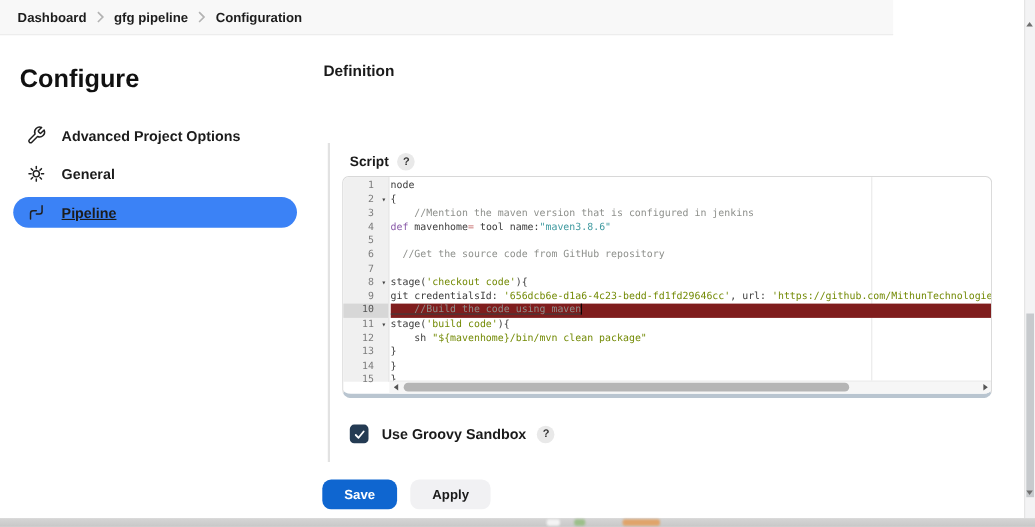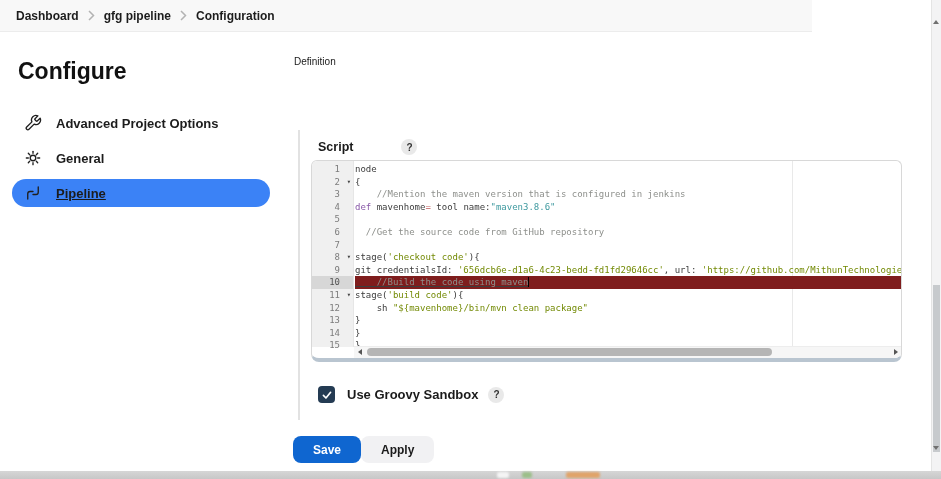--- a/index.html
+++ b/index.html
@@ -15,27 +15,27 @@
   
   .sidebar{position:absolute;left:0;top:32px;width:282px;}
   .sidebar h1{margin:26px 0 0 18px;font-size:23px;font-weight:800;color:#111;}
   .side-menu{margin-top:24px;}
   .side-item{display:flex;align-items:center;height:28px;margin:7px 12px;padding:0 12px;border-radius:14px;cursor:pointer;}
   .side-item.active{background:#3b82f6;text-decoration:underline;}
   .side-item .icn{width:18px;height:18px;margin-right:14px;display:flex;align-items:center;justify-content:center;}
   .side-item .lbl{font-size:13px;font-weight:600;color:#1c1c1c;}
   
   .main{position:absolute;left:293px;top:32px;width:609px;height:440px;}
-  .def-label{position:absolute;left:1px;top:24px;font-size:10px;font-weight:400;}
+  .def-label{position:absolute;left:1px;top:24px;font-size:14px;font-weight:700;}
   .select{position:absolute;left:0;top:51px;width:609px;height:30px;border:1px solid #c9c9c9;border-radius:10px;
     background:#fff;box-sizing:border-box;display:flex;align-items:center;justify-content:space-between;
     padding:0 14px;cursor:pointer;}
   .select .val{font-size:12px;color:#1a1a1a;}
   .section-line{position:absolute;left:5px;top:98px;width:2px;height:290px;background:#e2e2e2;}
-  .script-row{position:absolute;left:25px;top:107px;display:flex;align-items:center;gap:40px;}
+  .script-row{position:absolute;left:25px;top:107px;display:flex;align-items:center;}
   .script-label{font-size:12.5px;font-weight:700;margin-right:8px;}
   .help-badge{width:16px;height:16px;border-radius:50%;background:#e9e9e9;color:#333;font-size:10px;font-weight:700;
     display:flex;align-items:center;justify-content:center;cursor:pointer;}
   
   .editor{position:absolute;left:18px;top:128px;width:591px;height:202px;border:1px solid #d8d8d8;
     border-bottom:4px solid #b9c5d0;border-radius:6px 6px 8px 8px;background:#fff;box-sizing:border-box;overflow:hidden;}
   .gutter{position:absolute;left:0;top:0;bottom:11px;width:42px;background:#f0f0f0;border-right:1px solid #e6e6e6;padding-top:2px;box-sizing:border-box;}
   .gut-row{position:relative;height:12.6px;line-height:12.6px;font-family:"DejaVu Sans Mono",monospace;font-size:9px;
     color:#7c7c7c;text-align:right;padding-right:13px;cursor:pointer;}
   .gut-row.active{background:#d7d7d7;color:#555;}
@@ -55,21 +55,21 @@
   .tri-u{border-width:0 3.5px 4.5px 3.5px;border-color:transparent transparent #707070 transparent;}
   .tri-d{border-width:4.5px 3.5px 0 3.5px;border-color:#707070 transparent transparent transparent;}
   .hs-thumb{position:absolute;left:13px;top:1px;width:405px;height:8px;background:#b5b5b5;border-radius:4px;cursor:grab;}
   
   .sandbox-row{position:absolute;left:25px;top:354px;display:flex;align-items:center;}
   .checkbox{width:17px;height:17px;border-radius:4px;background:#243b53;display:flex;align-items:center;justify-content:center;
     margin-right:12px;cursor:pointer;}
   .sandbox-label{font-size:13px;font-weight:600;margin-right:10px;}
   .btn-row{position:absolute;left:0;top:404px;display:flex;}
   .btn{height:27px;padding:0 20px;border:none;border-radius:8px;font-family:"Liberation Sans",sans-serif;
-    font-size:12px;font-weight:600;cursor:pointer;}
+    font-size:12px;font-weight:600;cursor:pointer;margin-right:12px;}
   .btn-save{background:#0f66d0;color:#fff;}
   .btn-apply{background:#f1f1f3;color:#1a1a1a;}
   
   .page-scroll{position:absolute;right:0;top:0;width:10px;height:471px;background:#f3f3f4;border-left:1px solid #e4e4e4;box-sizing:border-box;}
   .ps-up{position:absolute;top:3px;left:1px;} .ps-down{position:absolute;bottom:3px;left:1px;}
   .ps-thumb{position:absolute;left:1px;top:285px;width:7px;height:167px;background:#c7cacd;cursor:grab;}
   .taskbar{position:absolute;left:0;bottom:0;width:941px;height:8px;background:linear-gradient(#d6d6d6,#c7c7c7);}
   .tb-blob{position:absolute;bottom:1px;height:6px;border-radius:2px;filter:blur(1px);}
   svg{display:block;}
 </style>

